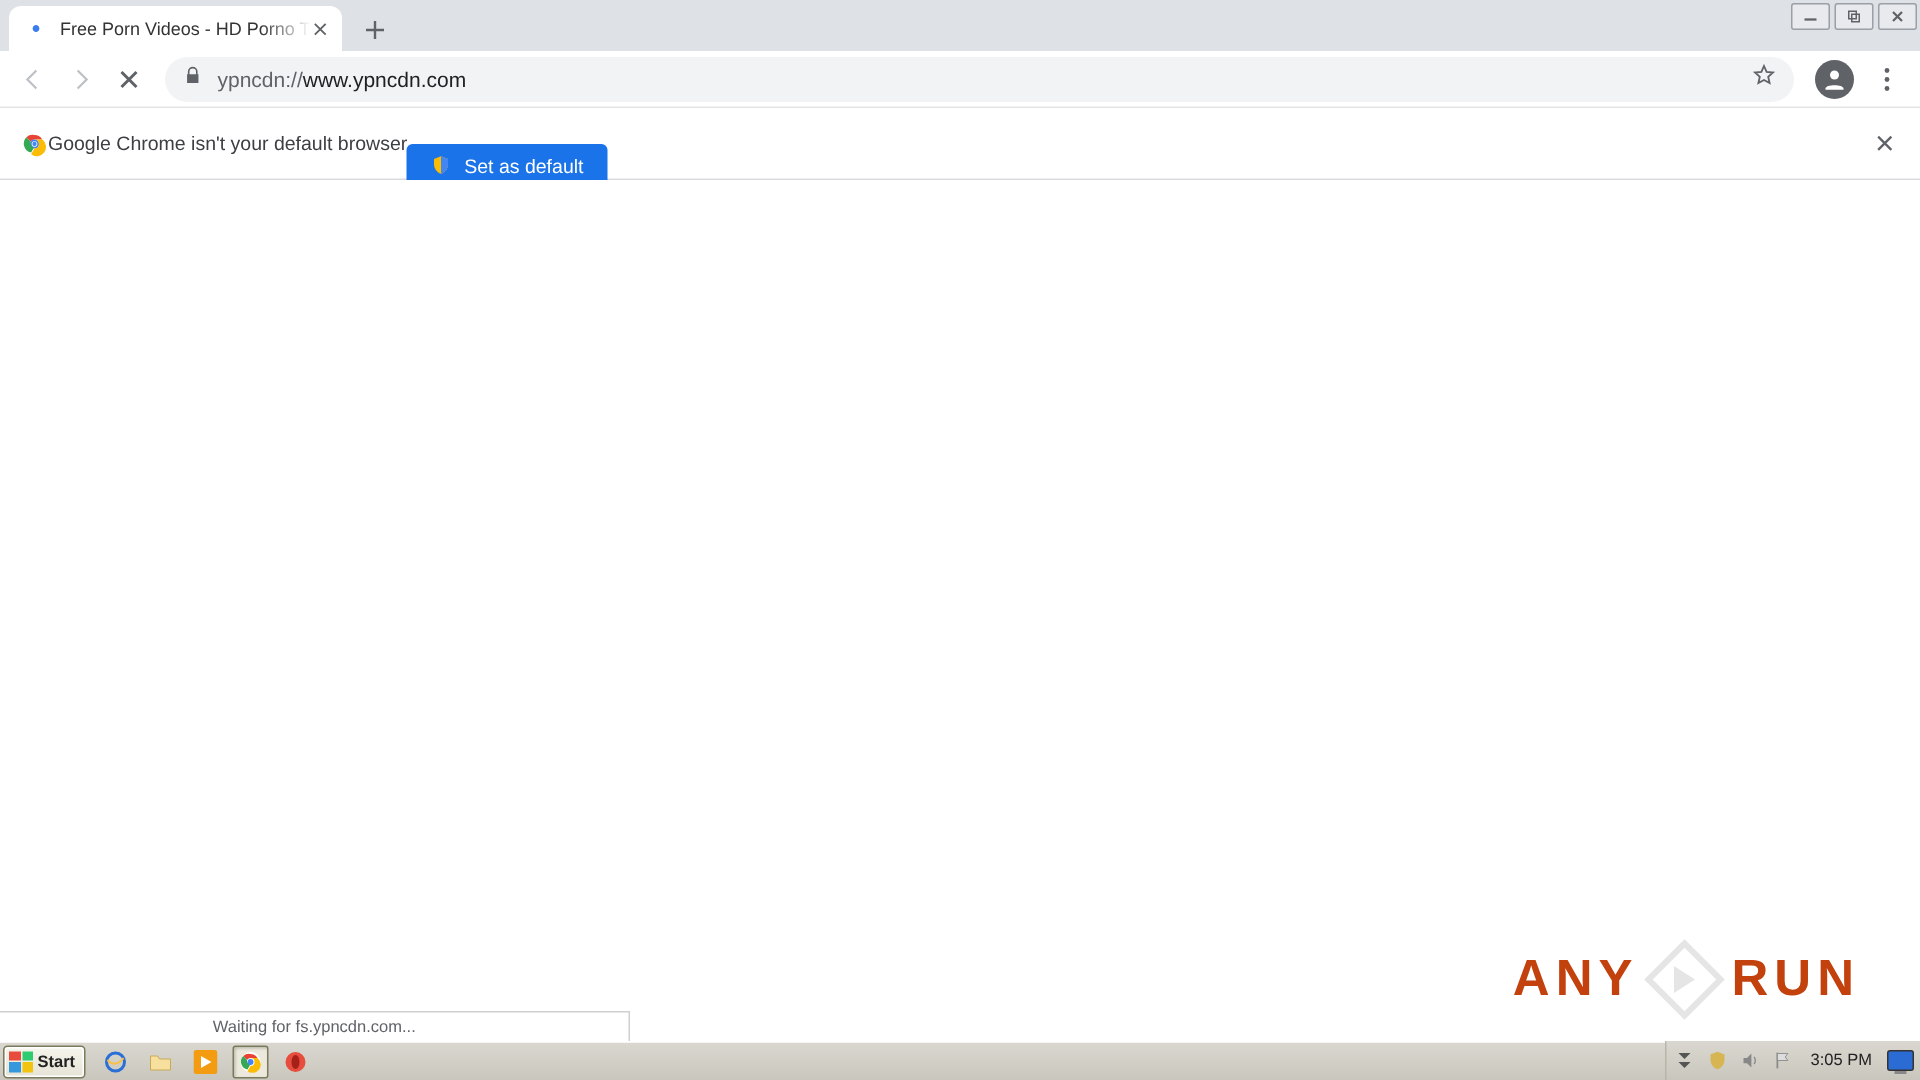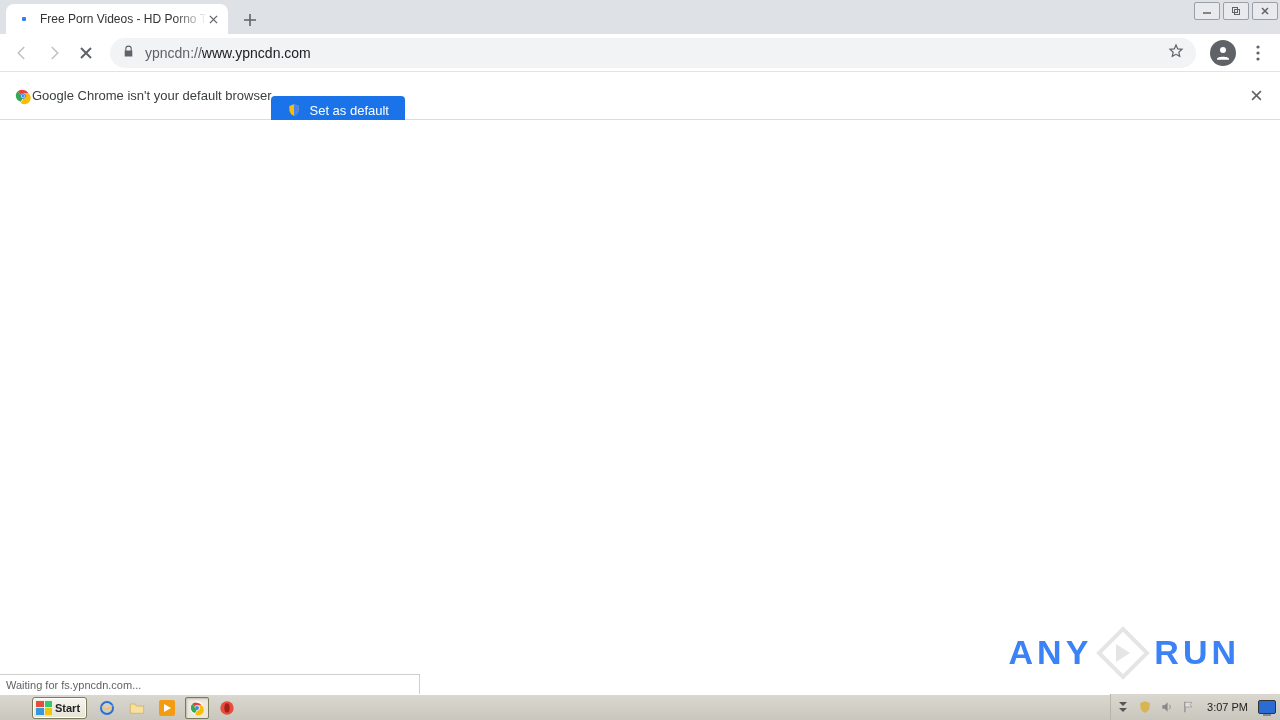--- a/index.html
+++ b/index.html
@@ -29,29 +29,29 @@
   .menu-dots { width: 28px; height: 28px; display: flex; align-items: center; justify-content: center; color: #5f6368; }
 
   .infobar { height: 48px; background: #fff; border-bottom: 1px solid #d9dbdd; display: flex; align-items: center; padding: 0 14px; font-size: 13px; color: #3c4043; position: relative; }
   .chrome-icon { width: 18px; height: 18px; }
   .default-btn { display: flex; align-items: center; gap: 8px; background: #1a73e8; color: #fff; border: none; border-radius: 4px; padding: 7px 16px; font-size: 13px; cursor: pointer; margin-top: 29px; }
   .shield-icon { width: 14px; height: 14px; }
   .infobar-close { position: absolute; right: 14px; top: 50%; transform: translateY(-50%); color: #5f6368; width: 20px; height: 20px; display:flex; align-items:center; justify-content:center; font-size: 16px;}
 
   .content { position: absolute; top: 120px; left:0; right:0; bottom: 26px; background: #fff; }
 
-  .status-bar { position: absolute; left: 0; bottom: 26px; height: 20px; min-width: 420px; border: 1px solid #cfcfcf; border-left: none; border-bottom: none; background: #fff; font-size: 11px; color: #5f6368; display: flex; align-items: center; padding: 0 6px; }
+  .status-bar { position: absolute; left: 0; bottom: 26px; height: 20px; min-width: 420px; border: 1px solid #cfcfcf; border-left: none; border-bottom: none; background: #fff; font-size: 11px; color: #5f6368; display: flex; align-items: center; padding: 0 6px; justify-content: center; }
 
   
-  .watermark { position: absolute; right: 40px; bottom: 48px; display: flex; align-items: center; gap: 12px; color: #3b82f6; font-weight: 700; font-size: 34px; letter-spacing: 4px; pointer-events: none; font-family: Arial, sans-serif;}
+  .watermark { position: absolute; right: 40px; bottom: 48px; display: flex; align-items: center; gap: 12px; color: #c2410c; font-weight: 700; font-size: 34px; letter-spacing: 4px; pointer-events: none; font-family: Arial, sans-serif;}
   .watermark .play { width: 38px; height: 38px; border: 4px solid #e5e5e5; transform: rotate(45deg); position: relative; }
   .watermark .play::after { content:""; position:absolute; top:50%; left:50%; transform: translate(-50%,-50%) rotate(-45deg); border-left: 14px solid #e5e5e5; border-top: 9px solid transparent; border-bottom: 9px solid transparent; }
 
   
-  .taskbar { position: absolute; left:0; right:0; bottom:0; height: 26px; background: linear-gradient(#d9d7cf, #c9c7bd); border-top: 1px solid #fff; display: flex; align-items: center; padding-left: 30px; }
+  .taskbar { position: absolute; left:0; right:0; bottom:0; height: 26px; background: linear-gradient(#d9d7cf, #c9c7bd); border-top: 1px solid #fff; display: flex; align-items: center; }
   .start-btn { height: 22px; margin: 0 2px 0 2px; border: 1px solid #7a7a5c; background: linear-gradient(#f6f5ec, #e5e3d6); display: flex; align-items: center; padding: 0 6px 0 3px; gap: 3px; border-radius: 3px; font-size: 11px; font-weight: bold; color: #222; box-shadow: inset 0 0 0 1px #fff; }
   .start-flag { width: 16px; height: 14px; display:grid; grid-template-columns: 1fr 1fr; grid-template-rows: 1fr 1fr; gap:1px;}
   .start-flag span:nth-child(1){background:#e74c3c;} .start-flag span:nth-child(2){background:#2ecc71;}
   .start-flag span:nth-child(3){background:#3498db;} .start-flag span:nth-child(4){background:#f1c40f;}
   .task-items { display: flex; align-items: center; gap: 6px; margin-left: 6px; }
   .task-item { width: 24px; height: 22px; display: flex; align-items: center; justify-content: center; border-radius: 2px; }
   .task-item.active { border: 1px solid #7a7a5c; background: #ece9dc; box-shadow: inset 1px 1px 2px rgba(0,0,0,.2); }
   .tray { position: absolute; right: 0; bottom: 0; height: 26px; display: flex; align-items: center; padding: 0 4px; gap: 6px; background: linear-gradient(#d9d7cf, #c9c7bd); border-left: 1px solid #b8b6aa;}
   .tray-icon { width: 16px; height: 16px; display:flex; align-items:center; justify-content:center; color:#555; font-size:12px;}
   .clock { font-size: 11px; color: #222; padding: 0 4px; }
@@ -242,16 +242,16 @@
           <path fill="#888" d="M4 9h4l5-5v16l-5-5H4z"></path>
           <path d="M16 8c2 2 2 6 0 8" stroke="#888" fill="none" stroke-width="1.5"></path>
         </svg>
       </span>
     <span class="tray-icon">
         <svg width="14" height="14" viewBox="0 0 24 24">
           <path d="M5 3v18" stroke="#888" stroke-width="2"></path>
           <path d="M5 4h12l-3 4 3 4H5z" fill="#ddd" stroke="#888"></path>
         </svg>
       </span>
-    <span class="clock">3:07 PM</span>
+    <span class="clock">3:05 PM</span>
     <span class="tray-monitor"></span>
   </div>
 </div>
 
 </body></html>

